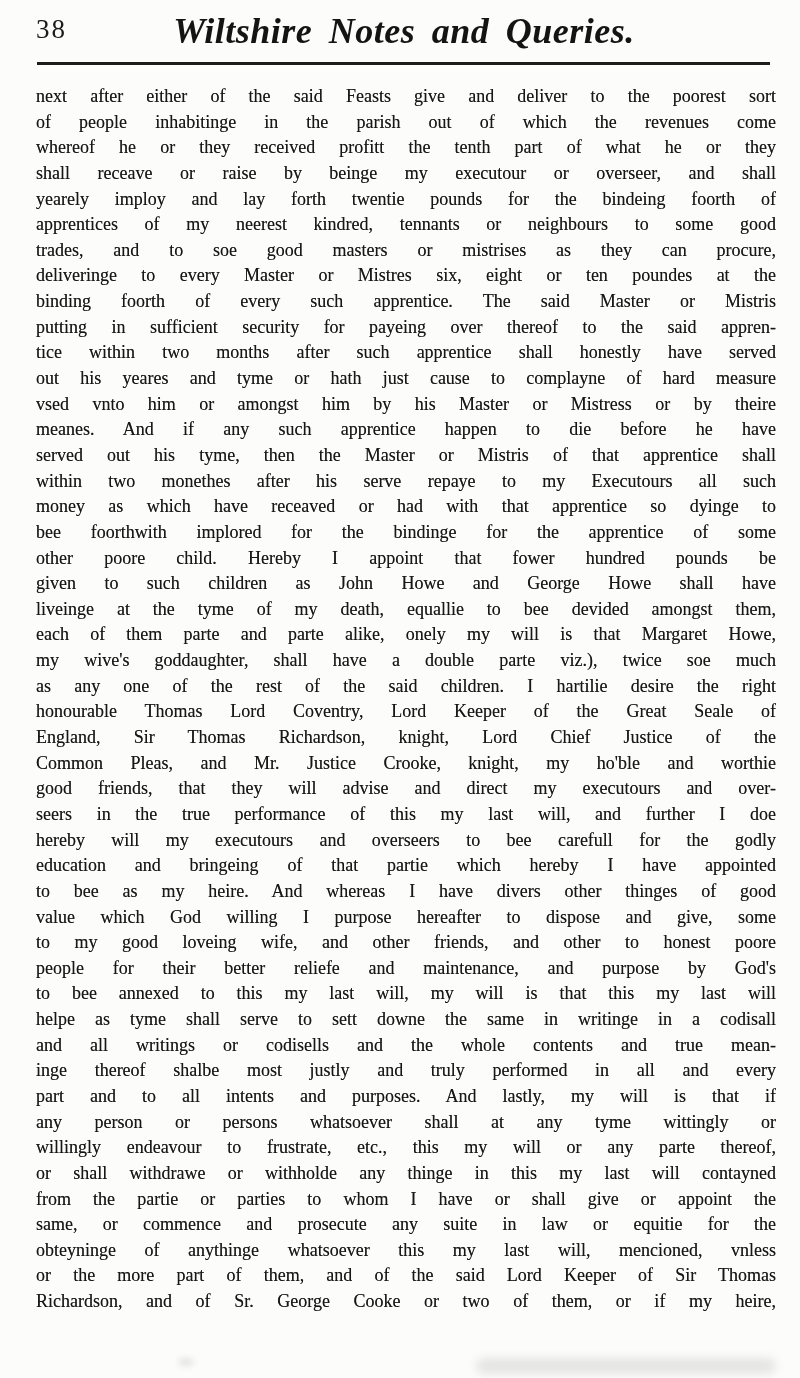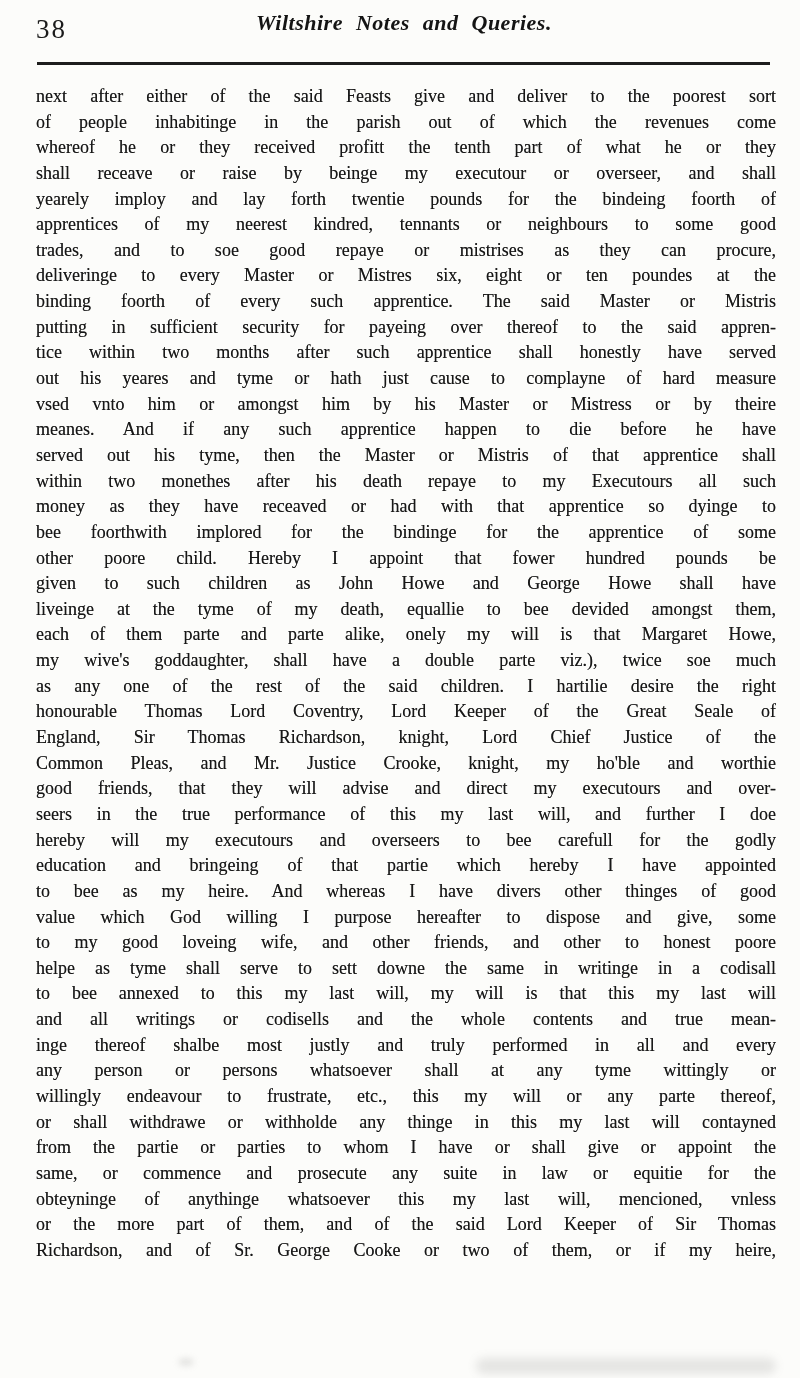--- a/index.html
+++ b/index.html
@@ -31,21 +31,21 @@
     font-size: 27px;
     letter-spacing: 2px;
     color: #1b1b1b;
   }
   .title {
     position: absolute;
     left: 0;
     right: 0;
     top: 2px;
     text-align: center;
-    font-size: 22px;
+    font-size: 36px;
     font-style: italic;
     font-weight: 700;
     word-spacing: 7px;
     letter-spacing: 0.5px;
     color: #141414;
   }
   .rule {
     position: absolute;
     top: 62px;
     left: 37px;
@@ -107,52 +107,54 @@
   <div class="rule"></div>
 
   <div class="text">
 
   <div class="line">next after either of the said Feasts give and deliver to the poorest sort</div>
       <div class="line">of people inhabitinge in the parish out of which the revenues come</div>
       <div class="line">whereof he or they received profitt the tenth part of what he or they</div>
       <div class="line">shall receave or raise by beinge my executour or overseer, and shall</div>
       <div class="line">yearely imploy and lay forth twentie pounds for the bindeing foorth of</div>
       <div class="line">apprentices of my neerest kindred, tennants or neighbours to some good</div>
-      <div class="line">trades, and to soe good repaye or mistrises as they can procure,</div>
+      <div class="line">trades, and to soe good masters or mistrises as they can procure,</div>
       <div class="line">deliveringe to every Master or Mistres six, eight or ten poundes at the</div>
       <div class="line">binding foorth of every such apprentice.  The said Master or Mistris</div>
       <div class="line">putting in sufficient security for payeing over thereof to the said appren-</div>
       <div class="line">tice within two months after such apprentice shall honestly have served</div>
       <div class="line">out his yeares and tyme or hath just cause to complayne of hard measure</div>
       <div class="line">vsed vnto him or amongst him by his Master or Mistress or by theire</div>
       <div class="line">meanes.  And if any such apprentice happen to die before he have</div>
       <div class="line">served out his tyme, then the Master or Mistris of that apprentice shall</div>
-      <div class="line">within two monethes after his death repaye to my Executours all such</div>
-      <div class="line">money as they have receaved or had with that apprentice so dyinge to</div>
+      <div class="line">within two monethes after his serve repaye to my Executours all such</div>
+      <div class="line">money as which have receaved or had with that apprentice so dyinge to</div>
       <div class="line">bee foorthwith implored for the bindinge for the apprentice of some</div>
       <div class="line">other poore child.  Hereby I appoint that fower hundred pounds be</div>
       <div class="line">given to such children as John Howe and George Howe shall have</div>
       <div class="line">liveinge at the tyme of my death, equallie to bee devided amongst them,</div>
       <div class="line">each of them parte and parte alike, onely my will is that Margaret Howe,</div>
       <div class="line">my wive's goddaughter, shall have a double parte viz.), twice soe much</div>
       <div class="line">as any one of the rest of the said children.  I hartilie desire the right</div>
       <div class="line">honourable Thomas Lord Coventry, Lord Keeper of the Great Seale of</div>
       <div class="line">England, Sir Thomas Richardson, knight, Lord Chief Justice of the</div>
       <div class="line">Common Pleas, and Mr. Justice Crooke, knight, my ho'ble and worthie</div>
       <div class="line">good friends, that they will advise and direct my executours and over-</div>
       <div class="line">seers in the true performance of this my last will, and further I doe</div>
       <div class="line">hereby will my executours and overseers to bee carefull for the godly</div>
       <div class="line">education and bringeing of that partie which hereby I have appointed</div>
       <div class="line">to bee as my heire.  And whereas I have divers other thinges of good</div>
       <div class="line">value which God willing I purpose hereafter to dispose and give, some</div>
       <div class="line">to my good loveing wife, and other friends, and other to honest poore</div>
+      <div class="line">people for their better reliefe and maintenance, and purpose by God's</div>
+      <div class="line">to bee annexed to this my last will, my will is that this my last will</div>
       <div class="line">helpe as tyme shall serve to sett downe the same in writinge in a codisall</div>
-      <div class="line">to bee annexed to this my last will, my will is that this my last will</div>
       <div class="line">and all writings or codisells and the whole contents and true mean-</div>
       <div class="line">inge thereof shalbe most justly and truly performed in all and every</div>
+      <div class="line">part and to all intents and purposes.  And lastly, my will is that if</div>
       <div class="line">any person or persons whatsoever shall at any tyme wittingly or</div>
       <div class="line">willingly endeavour to frustrate, etc., this my will or any parte thereof,</div>
       <div class="line">or shall withdrawe or withholde any thinge in this my last will contayned</div>
       <div class="line">from the partie or parties to whom I have or shall give or appoint the</div>
       <div class="line">same, or commence and prosecute any suite in law or equitie for the</div>
       <div class="line">obteyninge of anythinge whatsoever this my last will, mencioned, vnless</div>
       <div class="line">or the more part of them, and of the said Lord Keeper of Sir Thomas</div>
       <div class="line">Richardson, and of Sr. George Cooke or two of them, or if my heire,</div>
     </div>
 

